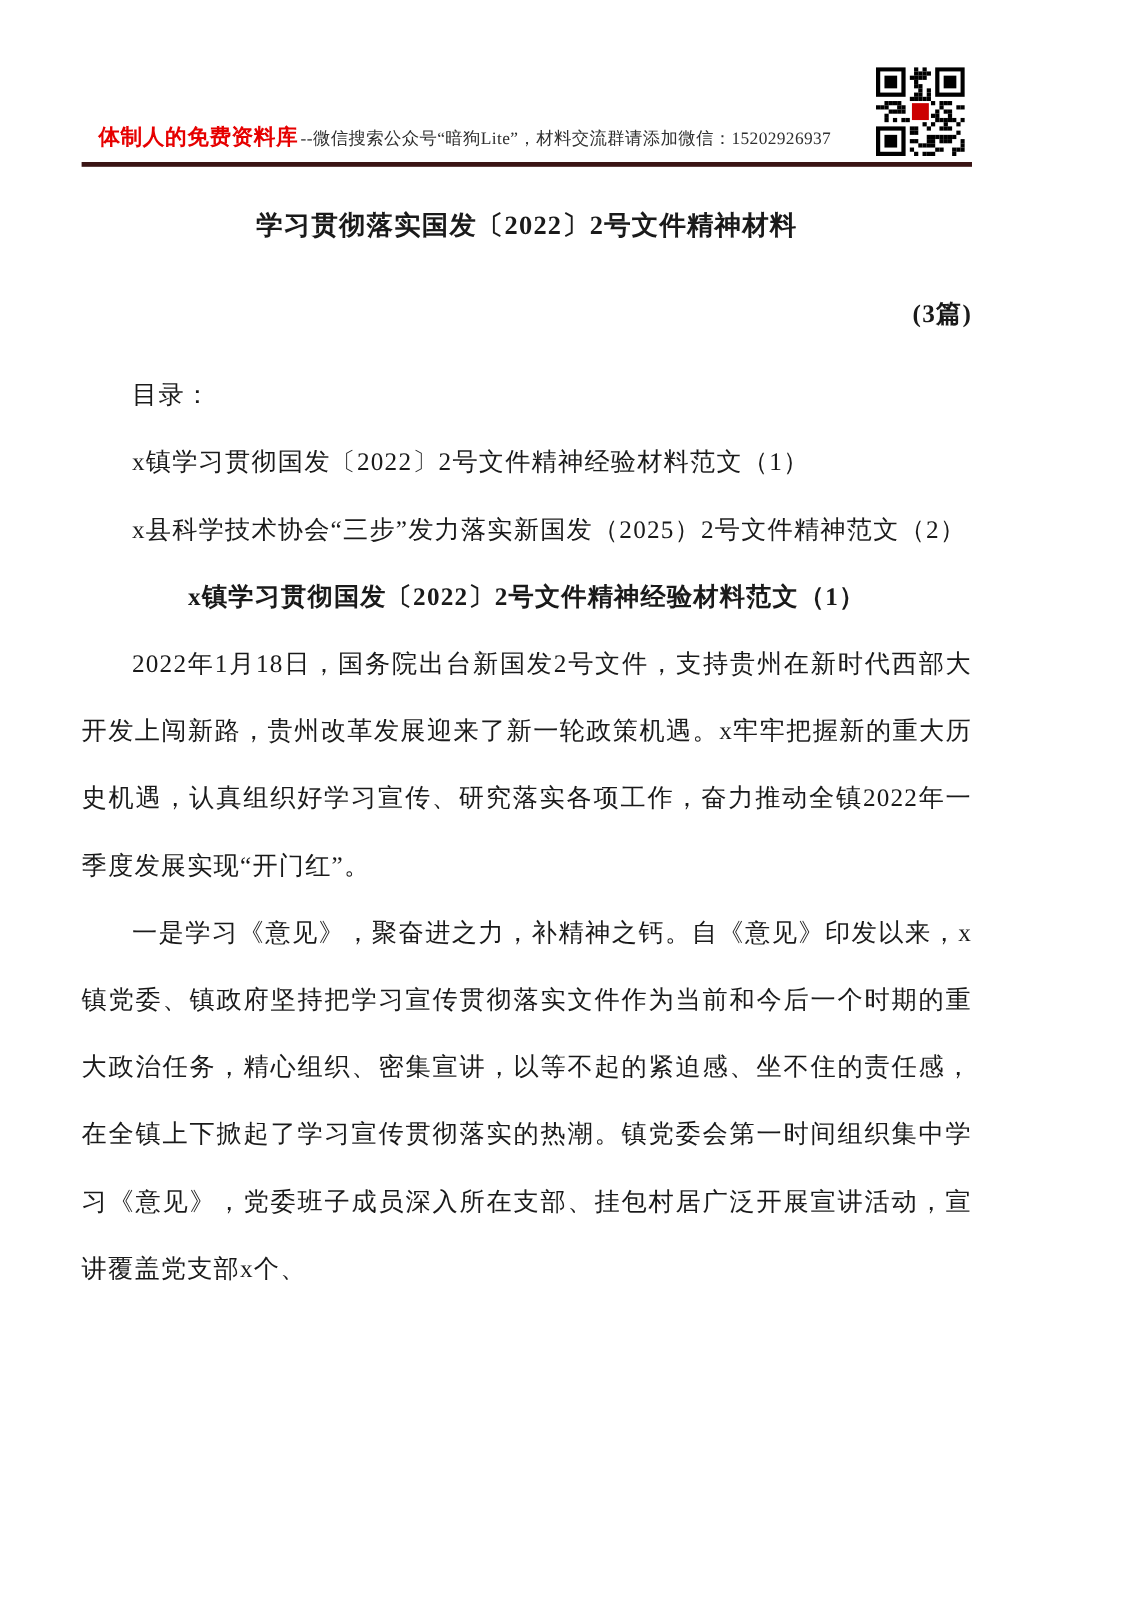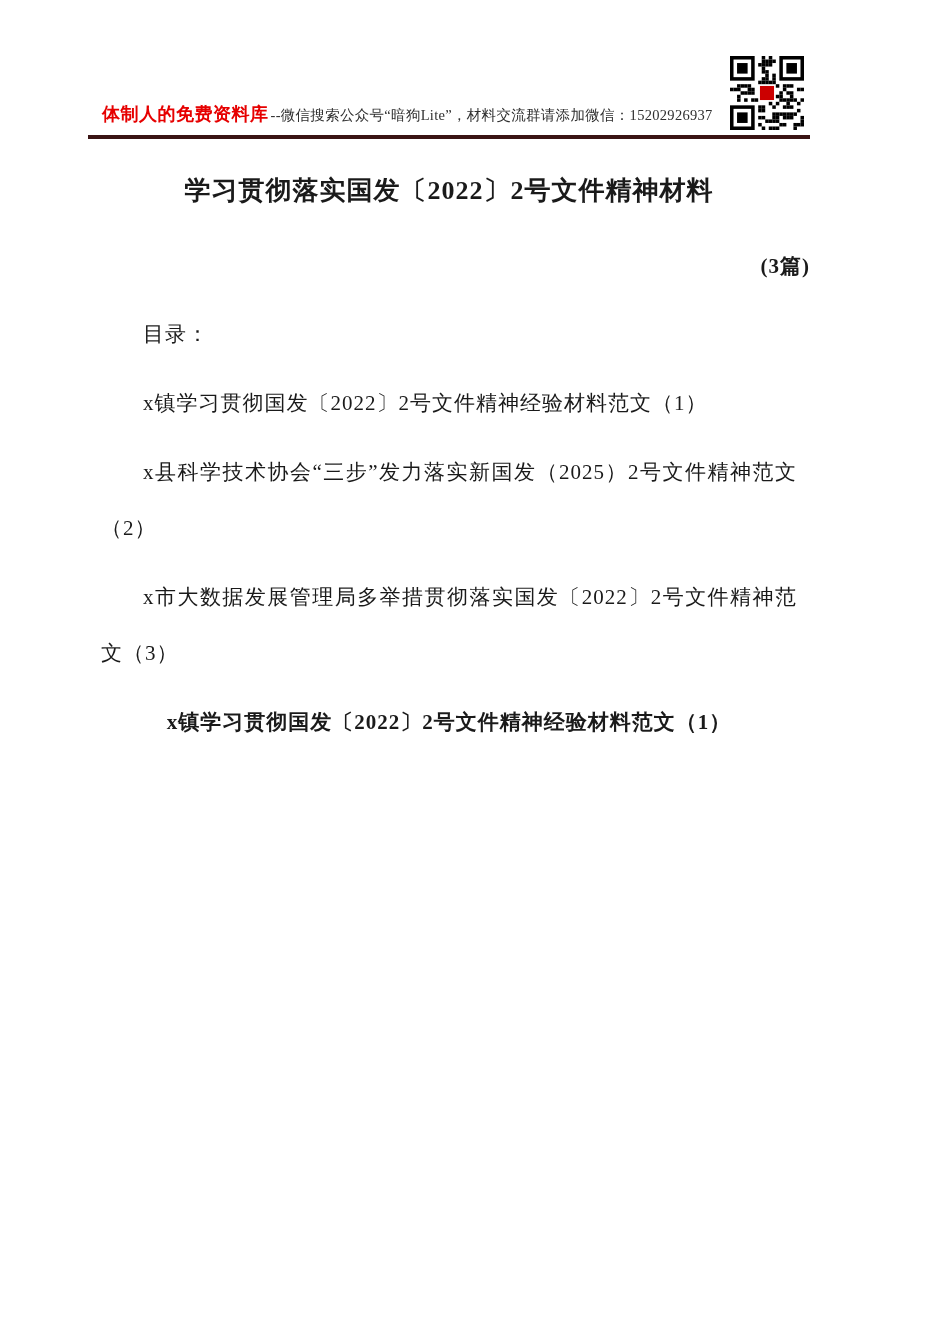--- a/index.html
+++ b/index.html
@@ -13,21 +13,21 @@
     overflow: hidden;
     font-family: "Liberation Serif", "DejaVu Serif", serif;
     color: #1a1a1a;
     position: relative;
   }
   .page {
     position: relative;
     width: 950px;
     height: 1344px;
     box-sizing: border-box;
-    padding: 102px 140px 0 88px;
+    padding: 102px 140px 0 68px;
   }
   
   .qr-wrap {
     position: absolute;
     top: 56px;
     right: 146px;
     width: 74px;
     height: 74px;
   }
   .qr-wrap svg { width: 74px; height: 74px; display: block; }
@@ -53,40 +53,40 @@
     margin-top: 9px;
     height: 4px;
     width: 100%;
     background: #3a1414;
     border: none;
   }
   
   .doc-title {
     margin: 34px 0 0 0;
     text-align: center;
-    font-size: 26px;
+    font-size: 22px;
     font-weight: bold;
     letter-spacing: 1px;
   }
   .doc-subtitle {
     margin: 44px 0 0 0;
     text-align: right;
     font-size: 21px;
     font-weight: bold;
     letter-spacing: 1px;
   }
   .doc-body {
     margin-top: 26px;
     font-size: 21px;
     line-height: 56px;
     letter-spacing: 1px;
     text-align: justify;
   }
   .doc-body p {
-    margin: 13px;
+    margin: 0;
     text-indent: 2em;
   }
   .section-heading {
     margin: 6px 0 6px 0;
     text-align: center;
     text-indent: 0 !important;
     font-weight: bold;
     font-size: 21px;
   }
 </style>
@@ -220,19 +220,20 @@
   </div>
   <div class="header-rule"></div>
 
   <h1 class="doc-title">学习贯彻落实国发〔2022〕2号文件精神材料</h1>
   <h2 class="doc-subtitle">(3篇)</h2>
 
   <div class="doc-body">
     <p>目录：</p>
     <p>x镇学习贯彻国发〔2022〕2号文件精神经验材料范文（1）</p>
     <p>x县科学技术协会“三步”发力落实新国发（2025）2号文件精神范文（2）</p>
-    <p>x市大数据发展管理局多举措贯彻落实国发〔2022〕2号文件精神范文（3）</p>
 
     <p class="section-heading">x镇学习贯彻国发〔2022〕2号文件精神经验材料范文（1）</p>
 
+    <p>2022年1月18日，国务院出台新国发2号文件，支持贵州在新时代西部大开发上闯新路，贵州改革发展迎来了新一轮政策机遇。x牢牢把握新的重大历史机遇，认真组织好学习宣传、研究落实各项工作，奋力推动全镇2022年一季度发展实现“开门红”。</p>
+    <p>一是学习《意见》，聚奋进之力，补精神之钙。自《意见》印发以来，x镇党委、镇政府坚持把学习宣传贯彻落实文件作为当前和今后一个时期的重大政治任务，精心组织、密集宣讲，以等不起的紧迫感、坐不住的责任感，在全镇上下掀起了学习宣传贯彻落实的热潮。镇党委会第一时间组织集中学习《意见》，党委班子成员深入所在支部、挂包村居广泛开展宣讲活动，宣讲覆盖党支部x个、</p>
   </div>
 
 </div>
 
 </body></html>

